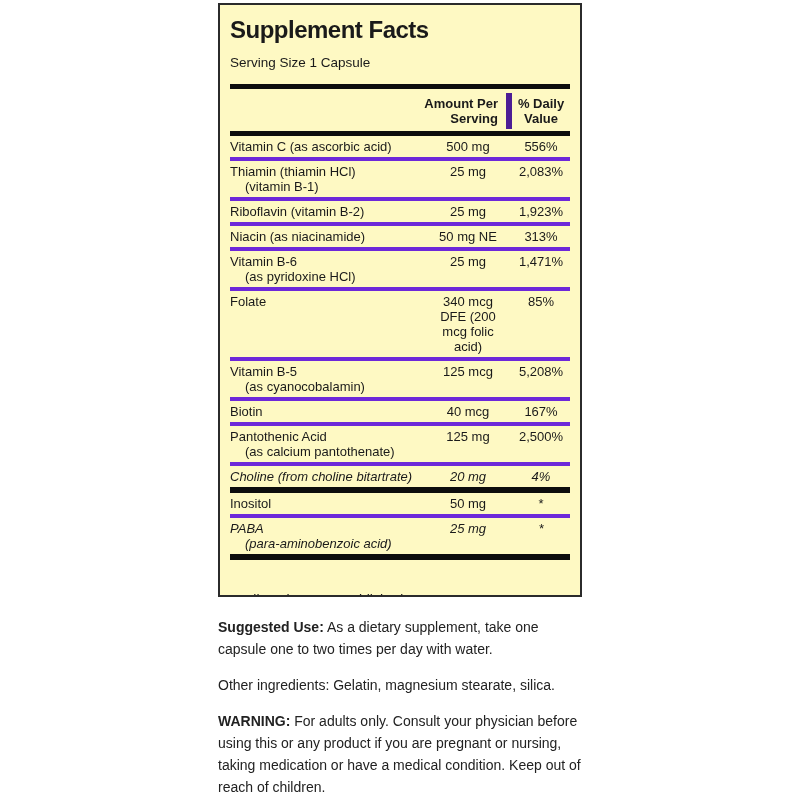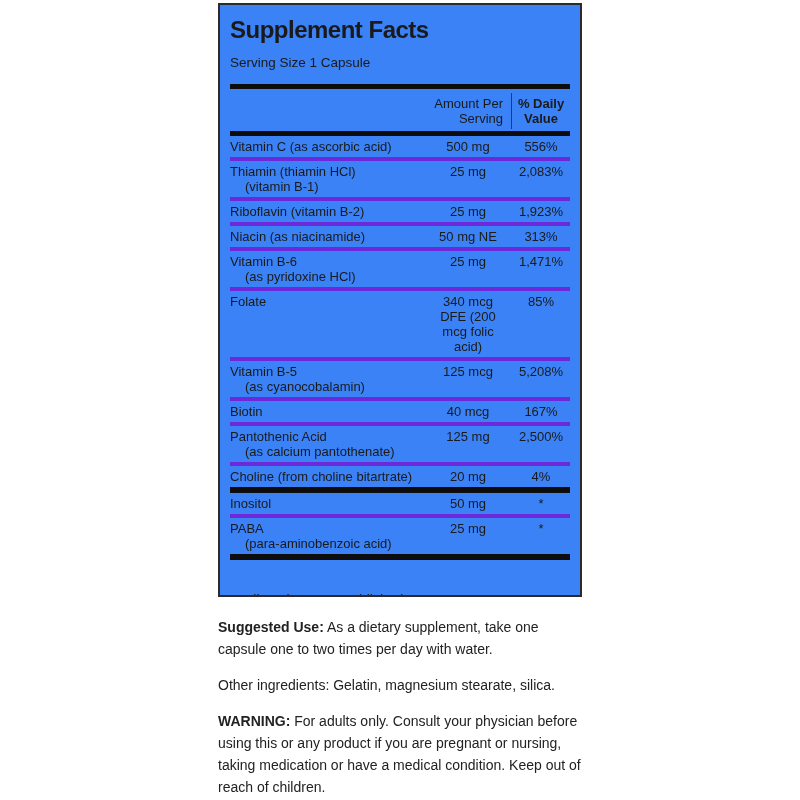--- a/index.html
+++ b/index.html
@@ -3,51 +3,51 @@
 <meta charset="utf-8">
 <style>
   html,body{margin:0;padding:0;}
   body{
     width:800px;height:800px;background:#ffffff;position:relative;overflow:hidden;
     font-family:"Liberation Sans", sans-serif;color:#1a1a1a;
     -webkit-font-smoothing:antialiased;
   }
   .facts-box{
     position:absolute;left:218px;top:3px;width:364px;height:594px;
-    background:#3b82f6;border:2px solid #2b2b2b;box-sizing:border-box;
+    background:#fef9c3;border:2px solid #2b2b2b;box-sizing:border-box;
     padding:12px 10px 0 10px;overflow:hidden;
   }
   .facts-title{
     font-size:24px;font-weight:bold;letter-spacing:-0.5px;line-height:26px;
   }
   .serving-size{
     font-size:13.5px;margin-top:12px;line-height:16px;
   }
   .bar{background:#0d0d0d;height:5px;width:100%;}
   .bar.b1{margin-top:13px;}
   .bar.b3,.bar.b4{height:6px;}
   .header-row{
     display:flex;align-items:stretch;padding:4px 0 2px 0;
   }
   .h-name{flex:1;}
   .h-amount{
-    width:76px;text-align:right;font-weight:normal;font-size:13px;line-height:15px;
+    width:76px;text-align:right;font-weight:bold;font-size:13px;line-height:15px;
     padding:3px 4px 3px 0;
   }
   .h-dv{
     width:58px;text-align:center;font-weight:bold;font-size:13px;line-height:15px;
-    border-left:1px solid #4c1d95;margin-left:4px;padding:3px 0;
+    border-left:6px solid #4c1d95;margin-left:4px;padding:3px 0;
     display:flex;flex-direction:column;justify-content:center;
   }
   .t-row{
     display:flex;align-items:flex-start;
     padding:3px 0;border-bottom:4px solid #6d28d9;
     font-size:13px;line-height:15px;
   }
-  .rows-group .t-row:last-child{border-bottom:none;}
+  .rows-group .t-row:last-child{border-bottom:none;font-style:italic;}
   .cell-name{flex:1;padding-right:6px;}
   .sub-name{padding-left:15px;}
   .cell-amount{width:76px;text-align:center;padding-right:4px;box-sizing:border-box;}
   .cell-dv{width:58px;text-align:center;margin-left:4px;}
   .footnote{
     font-size:14px;margin-top:32px;line-height:17px;
   }
   .below-box{
     position:absolute;left:218px;top:616px;width:364px;
     font-size:14px;line-height:22px;color:#222;

